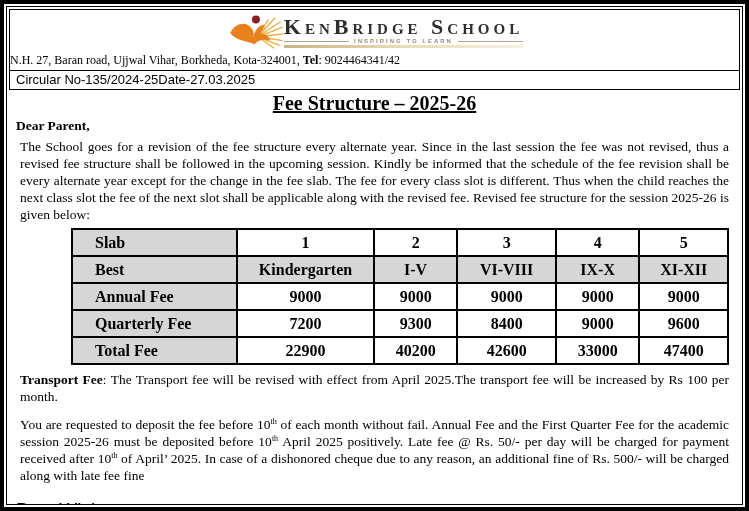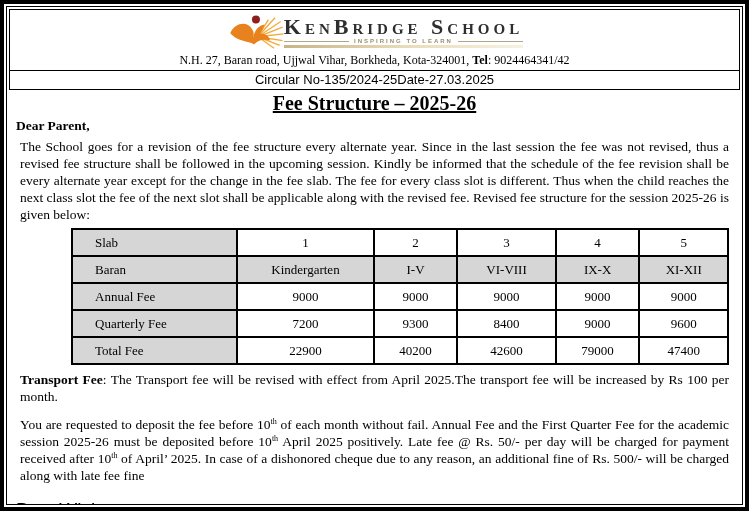--- a/index.html
+++ b/index.html
@@ -27,43 +27,43 @@
   .tagline-row { display:flex; align-items:center; gap:5px; width:100%; margin-top:0px; }
   .tagline-row .tl-line { flex:1; height:1px; background:#b3a588; }
   .tagline {
     font-family:"Liberation Sans", sans-serif; font-size:6px; letter-spacing:2px;
     color:#9a8c6e; white-space:nowrap; font-weight:bold;
   }
   .brand-bar {
     width:100%; height:3px; margin-top:1px;
     background:linear-gradient(to right,#c9b384,#e8dbb8,#f7f1df);
   }
-  .address-line { text-align:center; font-size:12px; padding:1px 0 2px 0; }
+  .address-line { font-size:12px; padding:1px 0 2px 0; }
 
   
   .meta-row {
     box-sizing:border-box; margin:0 2px; border:1px solid #000;
-    display:flex; justify-content:center; align-items:center;
+    display:flex; justify-content:flex-start; align-items:center;
     font-family:"Liberation Sans", sans-serif; font-size:13px;
     padding:1px 6px 2px 6px;
   }
 
   
   .content { flex:1; padding:1px 9px 0 9px; }
   .doc-title {
     text-align:center; font-weight:bold; font-size:20px;
     text-decoration:underline; margin:1px 0 2px 0;
   }
   .para { font-size:13.5px; line-height:17px; text-align:justify; margin:4px; }
   .salutation { font-size:13.5px; line-height:17px; margin:0;font-weight:bold; }
 
   
   table.fee {
     border-collapse:collapse; margin:5px 4px 4px 55px;
-    font-weight:normal; font-size:13px;
+    font-weight:bold; font-size:16px;
   }
   table.fee td {
     border:2px solid #000; height:23px; text-align:center; padding:1px 2px;
     background:#fff;
   }
   table.fee td.rowhead { text-align:left; padding-left:22px; background:#d6d6d6; }
   table.fee tr.shaded td { background:#d6d6d6; }
   .c0{width:140px}.c1{width:131px}.c2{width:78px}.c3{width:93px}.c4{width:78px}.c5{width:83px}
 
   .transport-para { margin-top:6px; }
@@ -129,21 +129,21 @@
         <tbody>
             <tr>
           <td class="rowhead c0">Slab</td>
           <td class="c1">1</td>
           <td class="c2">2</td>
           <td class="c3">3</td>
           <td class="c4">4</td>
           <td class="c5">5</td>
         </tr>
         <tr class="shaded">
-          <td class="rowhead c0">Baran</td>
+          <td class="rowhead c0">Best</td>
           <td class="c1">Kindergarten</td>
           <td class="c2">I-V</td>
           <td class="c3">VI-VIII</td>
           <td class="c4">IX-X</td>
           <td class="c5">XI-XII</td>
         </tr>
         <tr>
           <td class="rowhead c0">Annual Fee</td>
           <td class="c1">9000</td>
           <td class="c2">9000</td>
@@ -157,21 +157,21 @@
           <td class="c2">9300</td>
           <td class="c3">8400</td>
           <td class="c4">9000</td>
           <td class="c5">9600</td>
         </tr>
         <tr>
           <td class="rowhead c0">Total Fee</td>
           <td class="c1">22900</td>
           <td class="c2">40200</td>
           <td class="c3">42600</td>
-          <td class="c4">79000</td>
+          <td class="c4">33000</td>
           <td class="c5">47400</td>
         </tr>
       </tbody>
         </table>
 
       <p class="para transport-para"><span class="bold">Transport Fee</span><span>: The Transport fee will be revised with effect from April 2025.The transport fee will be increased by Rs 100 per month.</span></p>
 
       <p class="para deposit-para"><span>You are requested to deposit the fee before 10</span><sup>th</sup><span> of each month without fail. Annual Fee and the First Quarter Fee for the academic session 2025-26 must be deposited before 10</span><sup>th</sup><span> April 2025 positively. Late fee @ Rs. 50/- per day will be charged for payment received after 10</span><sup>th</sup><span> of April’ 2025. In case of a dishonored cheque due to any reason, an additional fine of Rs. 500/- will be charged along with late fee fine</span></p>
 
       <div class="closing wishes">Best Wishes</div>

